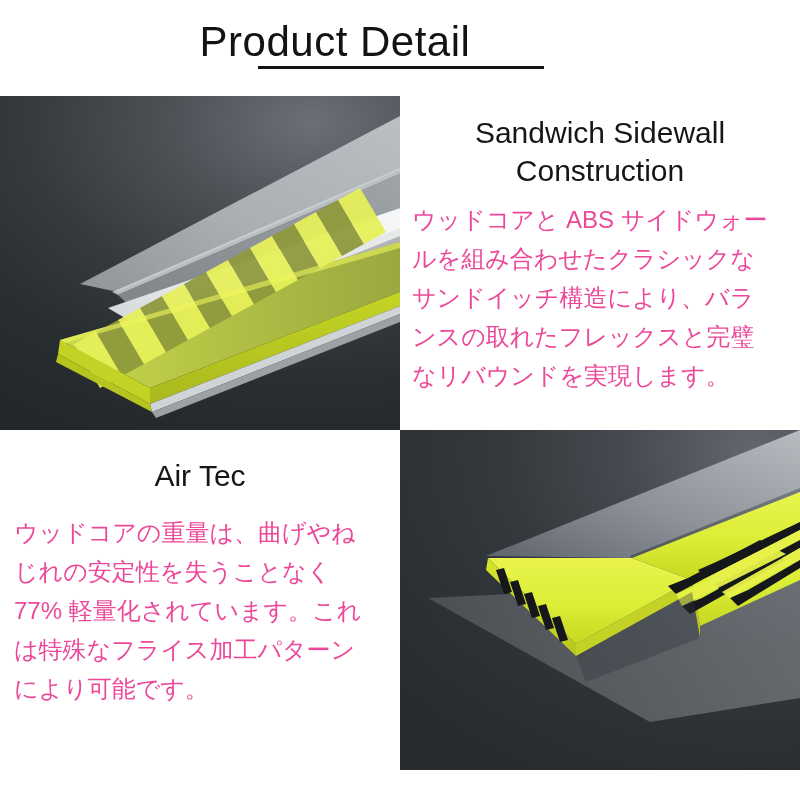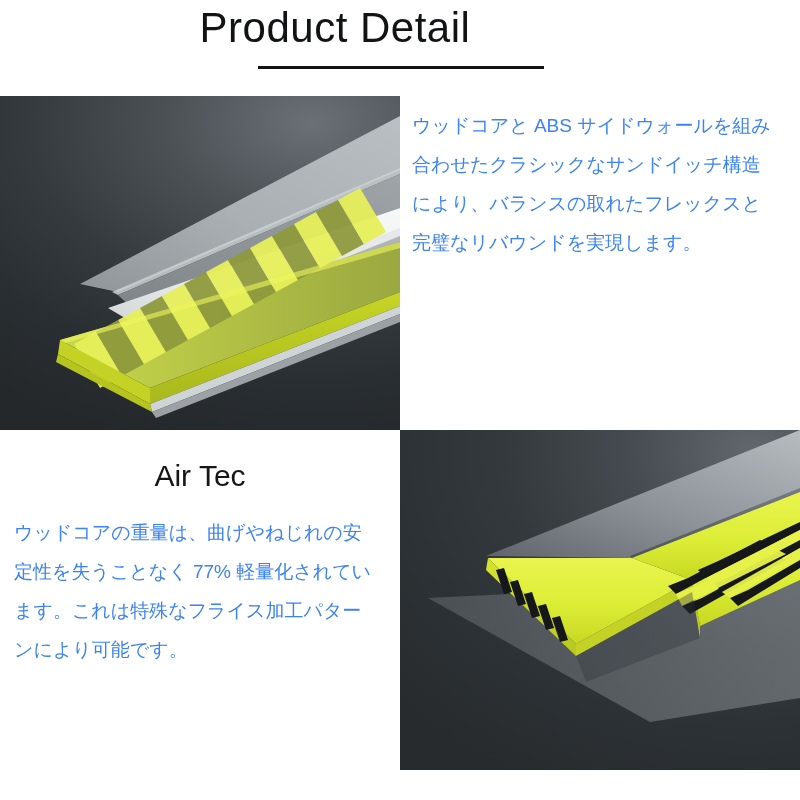--- a/index.html
+++ b/index.html
@@ -8,21 +8,21 @@
     background:#ffffff;
     font-family:"Liberation Sans","DejaVu Sans",sans-serif;
     color:#161616;
     overflow:hidden;
   }
   .page { position:relative; width:800px; height:800px; }
 
   
   .header { position:absolute; left:0; top:0; width:800px; height:96px; }
   .page-title {
-    position:absolute; left:0; top:4px; width:636px;
+    position:absolute; left:0; top:18px; width:636px;
     text-align:center;
     font-size:42px; font-weight:400; letter-spacing:0.5px;
     line-height:48px;
     color:#111315;
     padding-left:34px;
   }
   .title-rule {
     position:absolute; left:258px; top:66px; width:286px; height:3px;
     background:#111315;
   }
@@ -41,22 +41,22 @@
   .txt-wrap { padding:0; width:400px; }
   .feature-heading {
     text-align:center;
     font-size:30px; font-weight:400; line-height:38px;
     color:#141618;
     letter-spacing:0px;
   }
   .cell-txt-tr .feature-heading { padding:18px 14px 0 14px; }
   .cell-txt-bl .feature-heading { padding:27px 14px 0 14px; }
   .feature-body {
-    font-size:19px; line-height:39px; font-weight:400;
-    color:#3b82f6;
+    font-size:24px; line-height:39px; font-weight:400;
+    color:#ec4899;
     letter-spacing:0px;
     text-align:left;
   }
   .cell-txt-tr .feature-body { padding:10px 22px 0 12px; }
   .cell-txt-bl .feature-body { padding:18px 24px 0 14px; }
 
   
   .scene { position:absolute; inset:0; }
   .scene-bg-1 {
     background:
@@ -190,20 +190,24 @@
           <polygon points="400,18 400,96 246,190 232,164" fill="url(#tl-sw)" opacity="0"></polygon>
 
           <polygon points="400,14 400,92 400,92" fill="none"></polygon>
           <polygon points="400,16 400,90 300,148 288,124" fill="none"></polygon>
         </svg>
       </div>
     </div>
 
     <div class="cell cell-txt-tr">
       <div class="txt-wrap">
+        <div class="feature-heading">
+          <span>Sandwich Sidewall</span><br>
+          <span>Construction</span>
+        </div>
         <div class="feature-body">ウッドコアと ABS サイドウォールを組み合わせたクラシックなサンドイッチ構造により、バランスの取れたフレックスと完璧なリバウンドを実現します。</div>
       </div>
     </div>
 
     <div class="cell cell-txt-bl">
       <div class="txt-wrap">
         <div class="feature-heading">Air Tec</div>
         <div class="feature-body">ウッドコアの重量は、曲げやねじれの安定性を失うことなく 77% 軽量化されています。これは特殊なフライス加工パターンにより可能です。</div>
       </div>
     </div>

